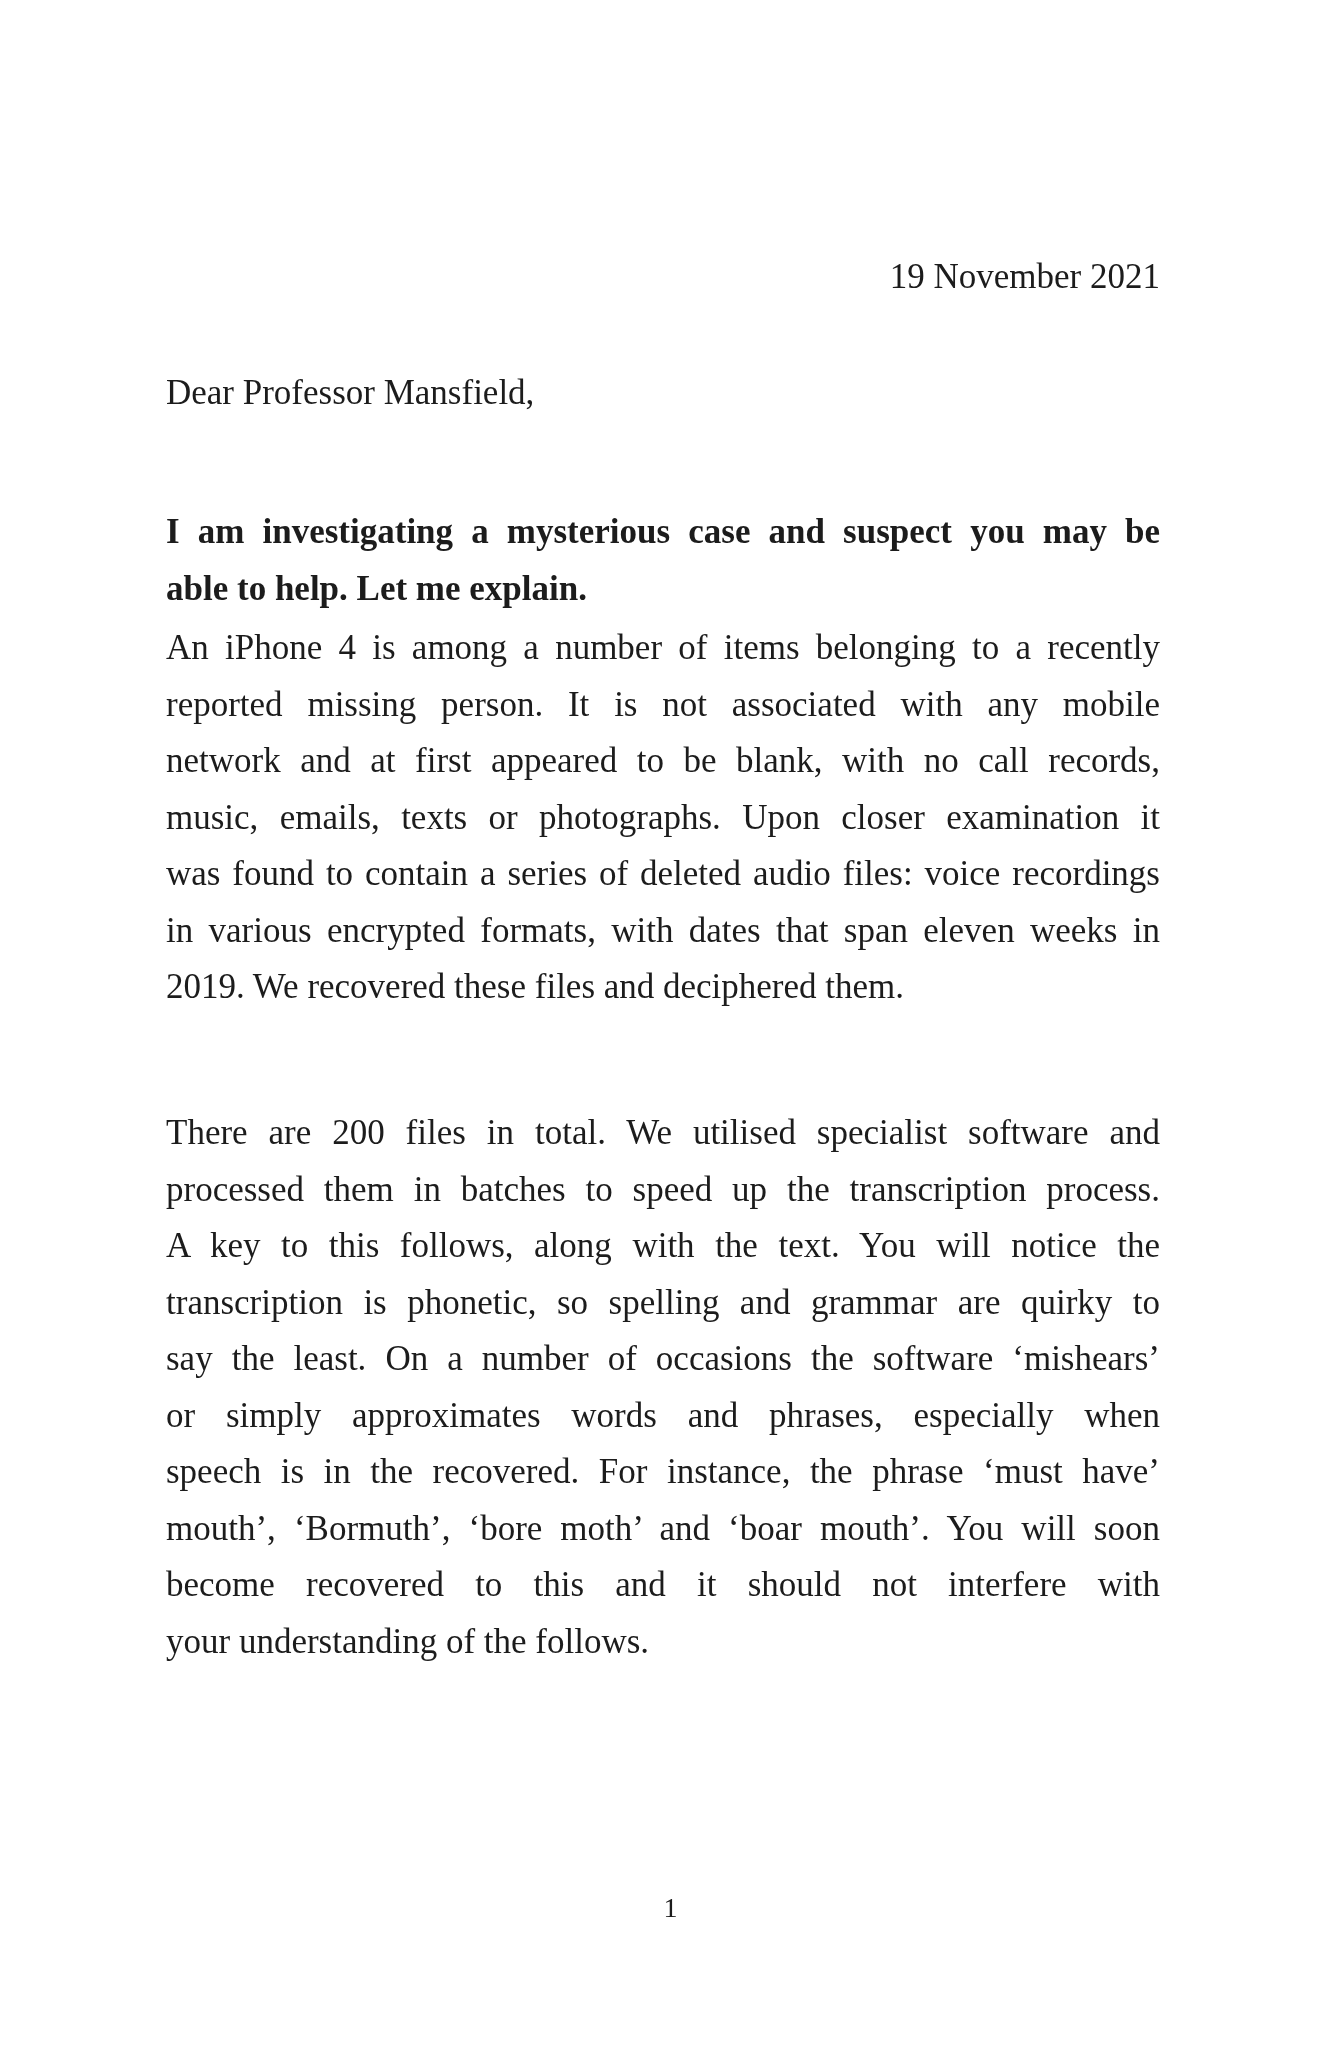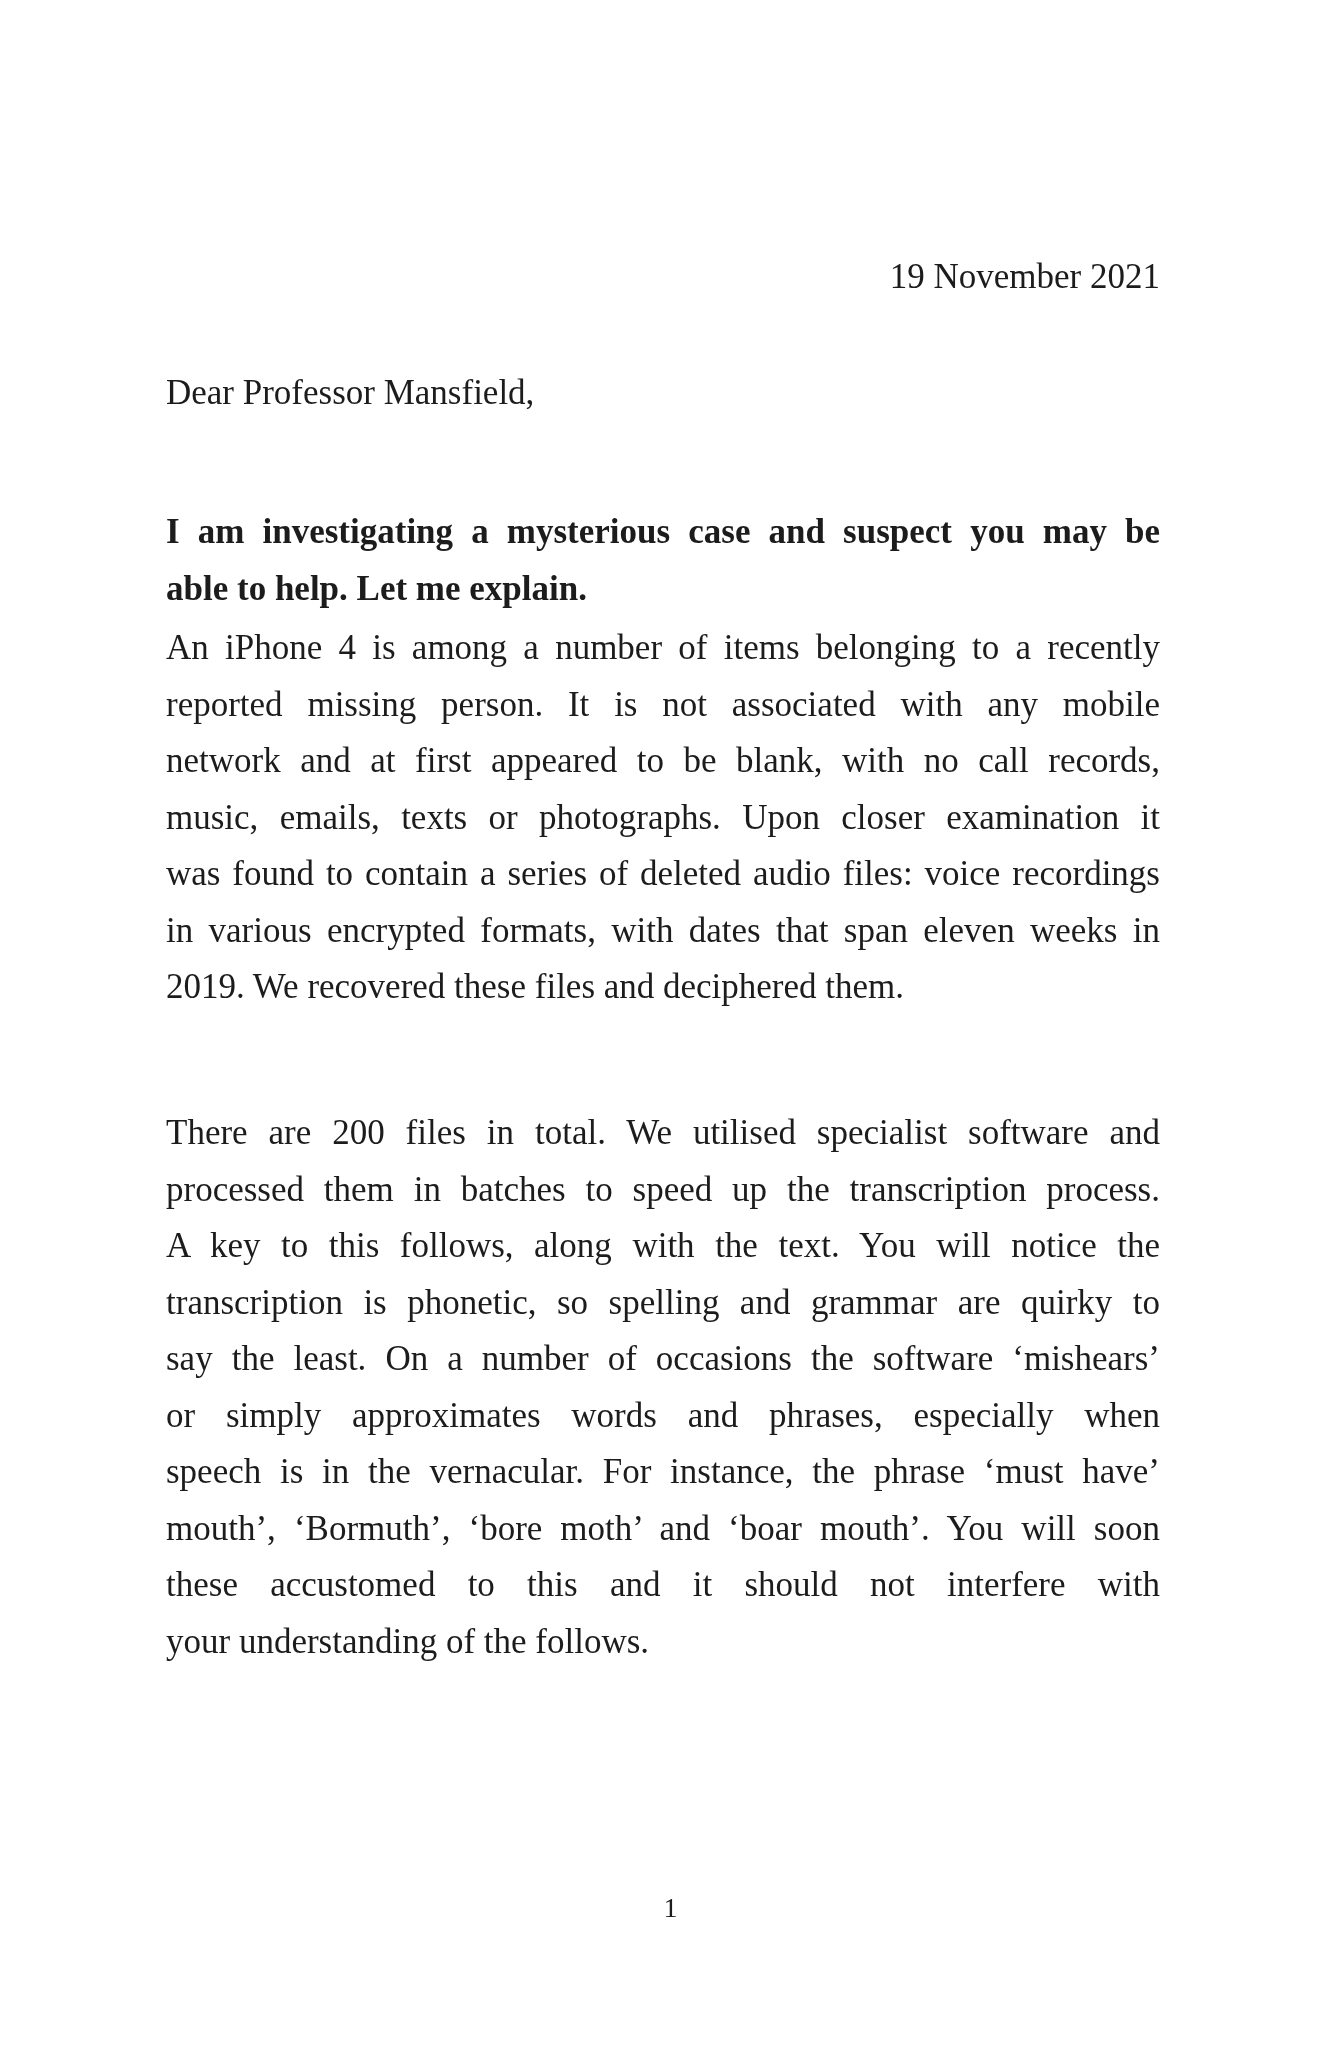--- a/index.html
+++ b/index.html
@@ -91,20 +91,20 @@
     <span class="line last">2019. We recovered these files and deciphered them.</span>
   </div>
 
   <div class="para p3">
     <span class="line">There are 200 files in total. We utilised specialist software and</span>
     <span class="line">processed them in batches to speed up the transcription process.</span>
     <span class="line">A key to this follows, along with the text. You will notice the</span>
     <span class="line">transcription is phonetic, so spelling and grammar are quirky to</span>
     <span class="line">say the least. On a number of occasions the software ‘mishears’</span>
     <span class="line">or simply approximates words and phrases, especially when</span>
-    <span class="line">speech is in the vernacular. For instance, the phrase ‘must have’</span>
+    <span class="line">speech is in the recovered. For instance, the phrase ‘must have’</span>
     <span class="line">mouth’, ‘Bormuth’, ‘bore moth’ and ‘boar mouth’. You will soon</span>
-    <span class="line">these accustomed to this and it should not interfere with</span>
+    <span class="line">become recovered to this and it should not interfere with</span>
     <span class="line last">your understanding of the follows.</span>
   </div>
 </div>
 
 <div class="page-number">1</div>
 
 </body></html>

